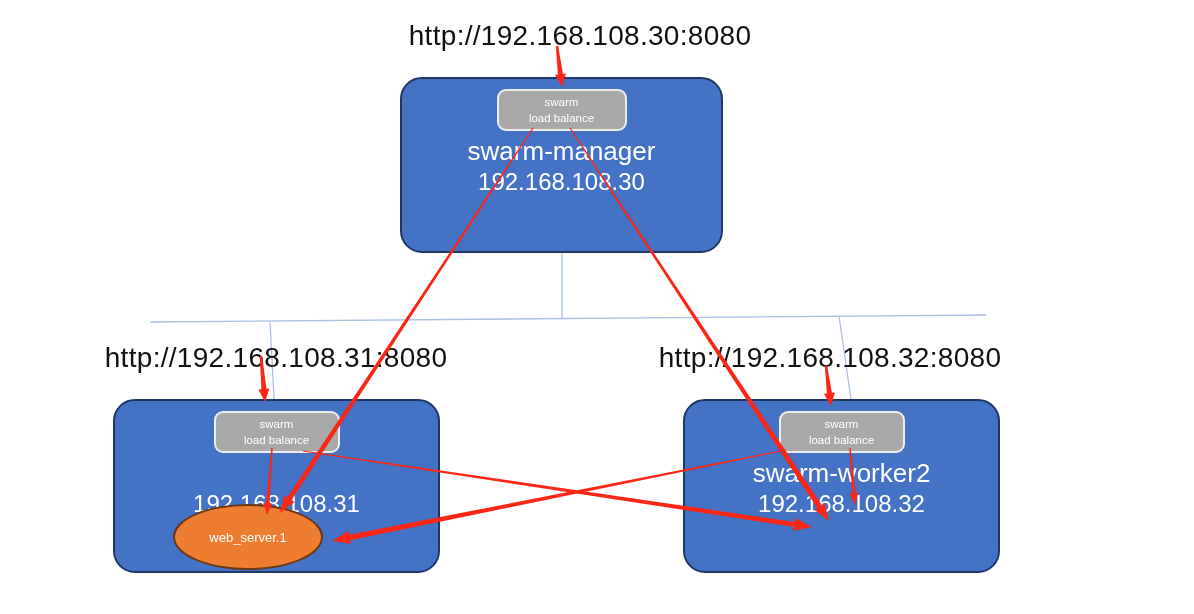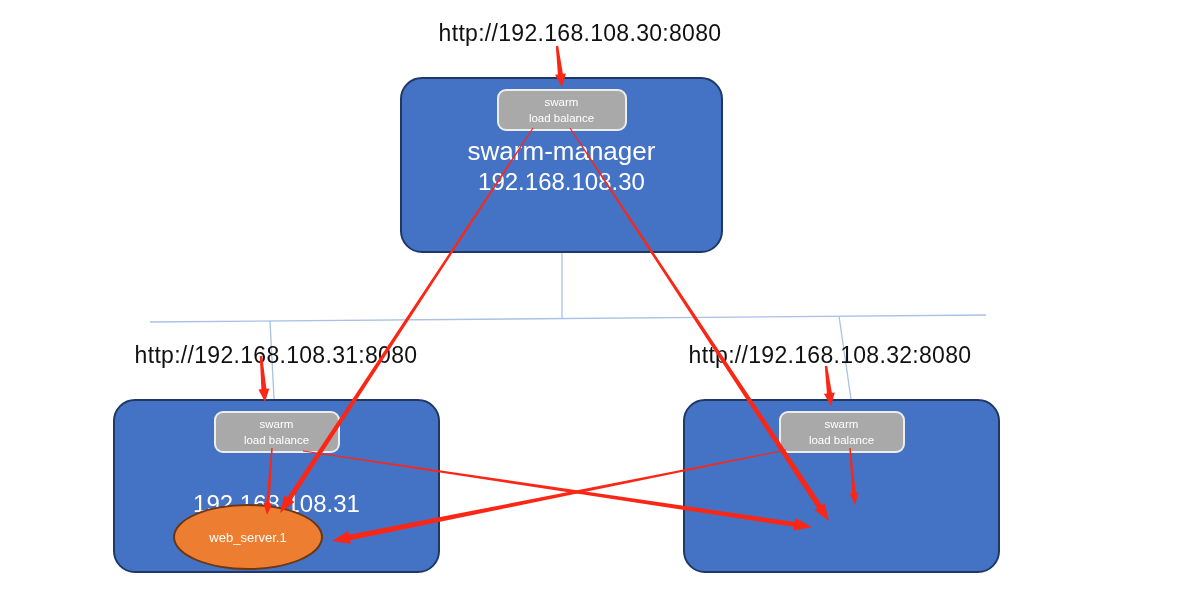--- a/index.html
+++ b/index.html
@@ -7,21 +7,21 @@
     position:relative;width:1194px;height:614px;background:#fff;overflow:hidden;
     font-family:"Liberation Sans",sans-serif;
     --blue:#4472C4;--navy:#1F3864;--gray:#A9A9A9;--grayborder:#EDEDED;
     --orange:#ED7D31;--orangeborder:#6B3611;--white:#fff;--urltext:#111;
   }
   svg.layer{position:absolute;left:0;top:0;width:1194px;height:614px;pointer-events:none;}
   .underlay{z-index:1;}
   .overlay{z-index:10;}
   .url-label{
     position:absolute;transform:translateX(-50%);white-space:nowrap;
-    font-size:23px;letter-spacing:.3px;color:var(--urltext);z-index:2;
+    font-size:28px;letter-spacing:.3px;color:var(--urltext);z-index:2;
   }
   .node{
     position:absolute;background:var(--blue);border:2.5px solid var(--navy);
     border-radius:22px;box-sizing:border-box;z-index:3;
   }
   .lb{
     position:absolute;top:10px;left:50%;transform:translateX(-50%);
     width:126px;background:var(--gray);border:2px solid var(--grayborder);
     border-radius:9px;color:var(--white);text-align:center;
     font-size:11.5px;line-height:1.4;padding:3px 0;box-sizing:border-box;
@@ -73,20 +73,22 @@
       <span>load balance</span>
     </div>
     <div class="node-ip">192.168.108.31</div>
   </div>
 
   <div class="node" style="left:683px;top:399px;width:317px;height:174px;">
     <div class="lb">
       <span>swarm</span>
       <span>load balance</span>
     </div>
+    <div class="node-name">swarm-worker2</div>
+    <div class="node-ip">192.168.108.32</div>
   </div>
 
   <div class="service" style="left:173px;top:504px;width:150px;height:66px;">
     <span>web_server.1</span>
   </div>
 
 
   <svg class="layer overlay">
       <polygon points="555.8,46.2 557.9,74.4 555.0,74.8 562.0,87.0 565.9,73.4 562.9,73.8 558.2,45.8" fill="#FB2716"></polygon>
       <polygon points="259.8,356.1 261.4,389.3 258.4,389.5 265.0,402.0 269.4,388.6 266.4,388.8 262.2,355.9" fill="#FB2716"></polygon>

